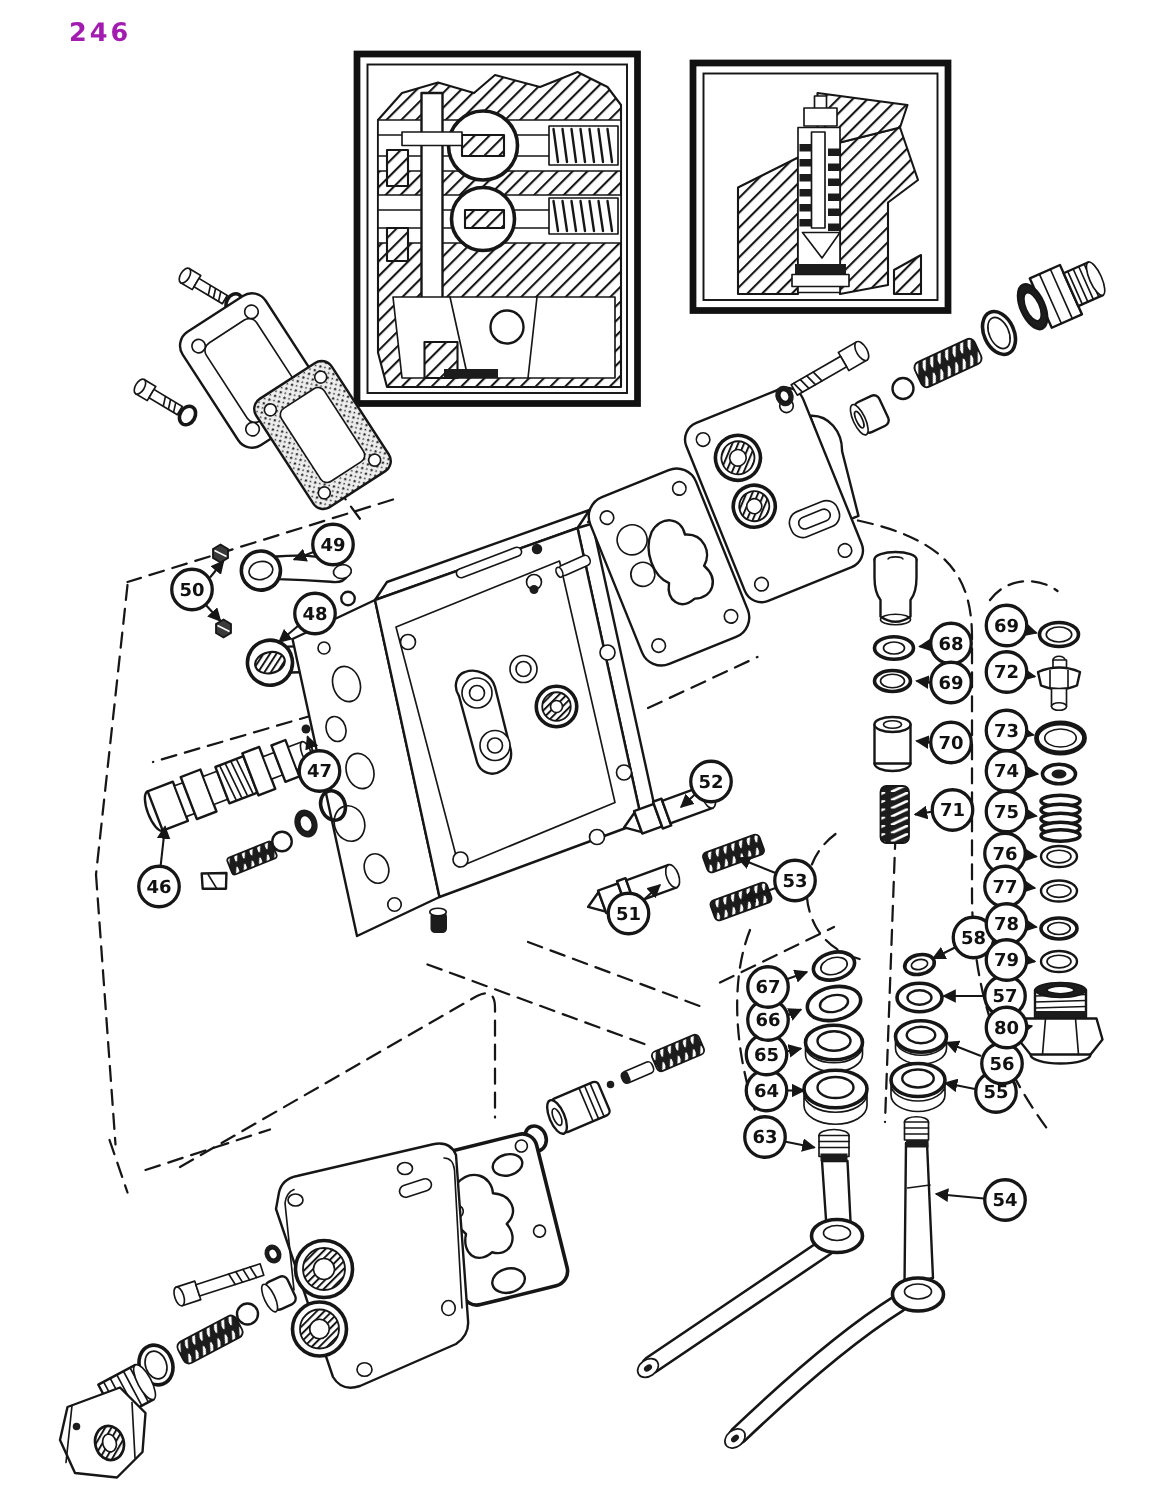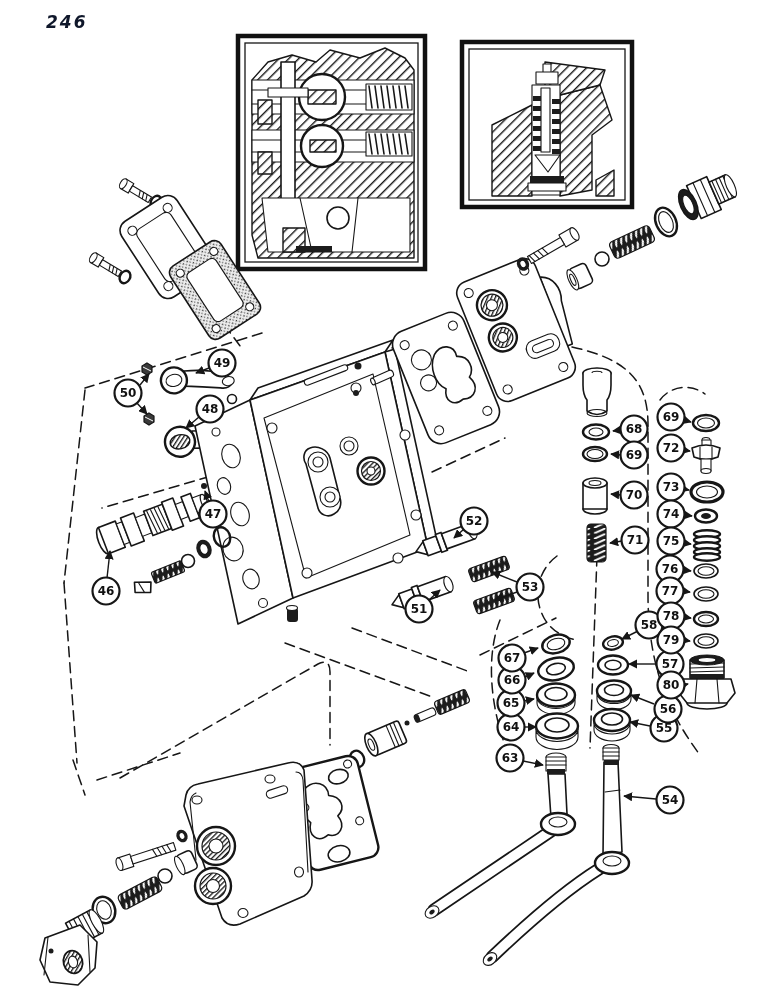--- a/index.html
+++ b/index.html
@@ -1,19 +1,19 @@
 <!DOCTYPE html>
 <html><head>
 <meta charset="utf-8">
 <style>
   html,body{margin:0;padding:0;background:#fff;}
   .page{position:relative;width:772px;height:1000px;background:#fff;overflow:hidden;
         font-family:"DejaVu Sans",sans-serif;color:#161616;}
   .page-number{position:absolute;left:46px;top:12px;font-size:17px;font-weight:bold;
-        letter-spacing:2px;color:#0f172a;font-style:italic;}
+        letter-spacing:2px;color:#a21caf;}
   svg{position:absolute;left:0;top:0;}
   .w{fill:#fff;stroke:#161616;stroke-width:1.6;stroke-linejoin:round;stroke-linecap:round;}
   .n{fill:none;stroke:#161616;stroke-width:1.6;stroke-linejoin:round;stroke-linecap:round;}
   .t{stroke-width:1.1;}
   .b{stroke-width:2.4;}
   .hv{stroke-width:3.2;}
   .dk{fill:#1c1c1c;stroke:none;}
   .hx{fill:url(#hx);stroke:#161616;stroke-width:1.4;stroke-linejoin:round;}
   .dash{fill:none;stroke:#161616;stroke-width:1.5;stroke-dasharray:10 6;stroke-linecap:round;}
   .leader{stroke:#161616;stroke-width:1.4;fill:none;}

